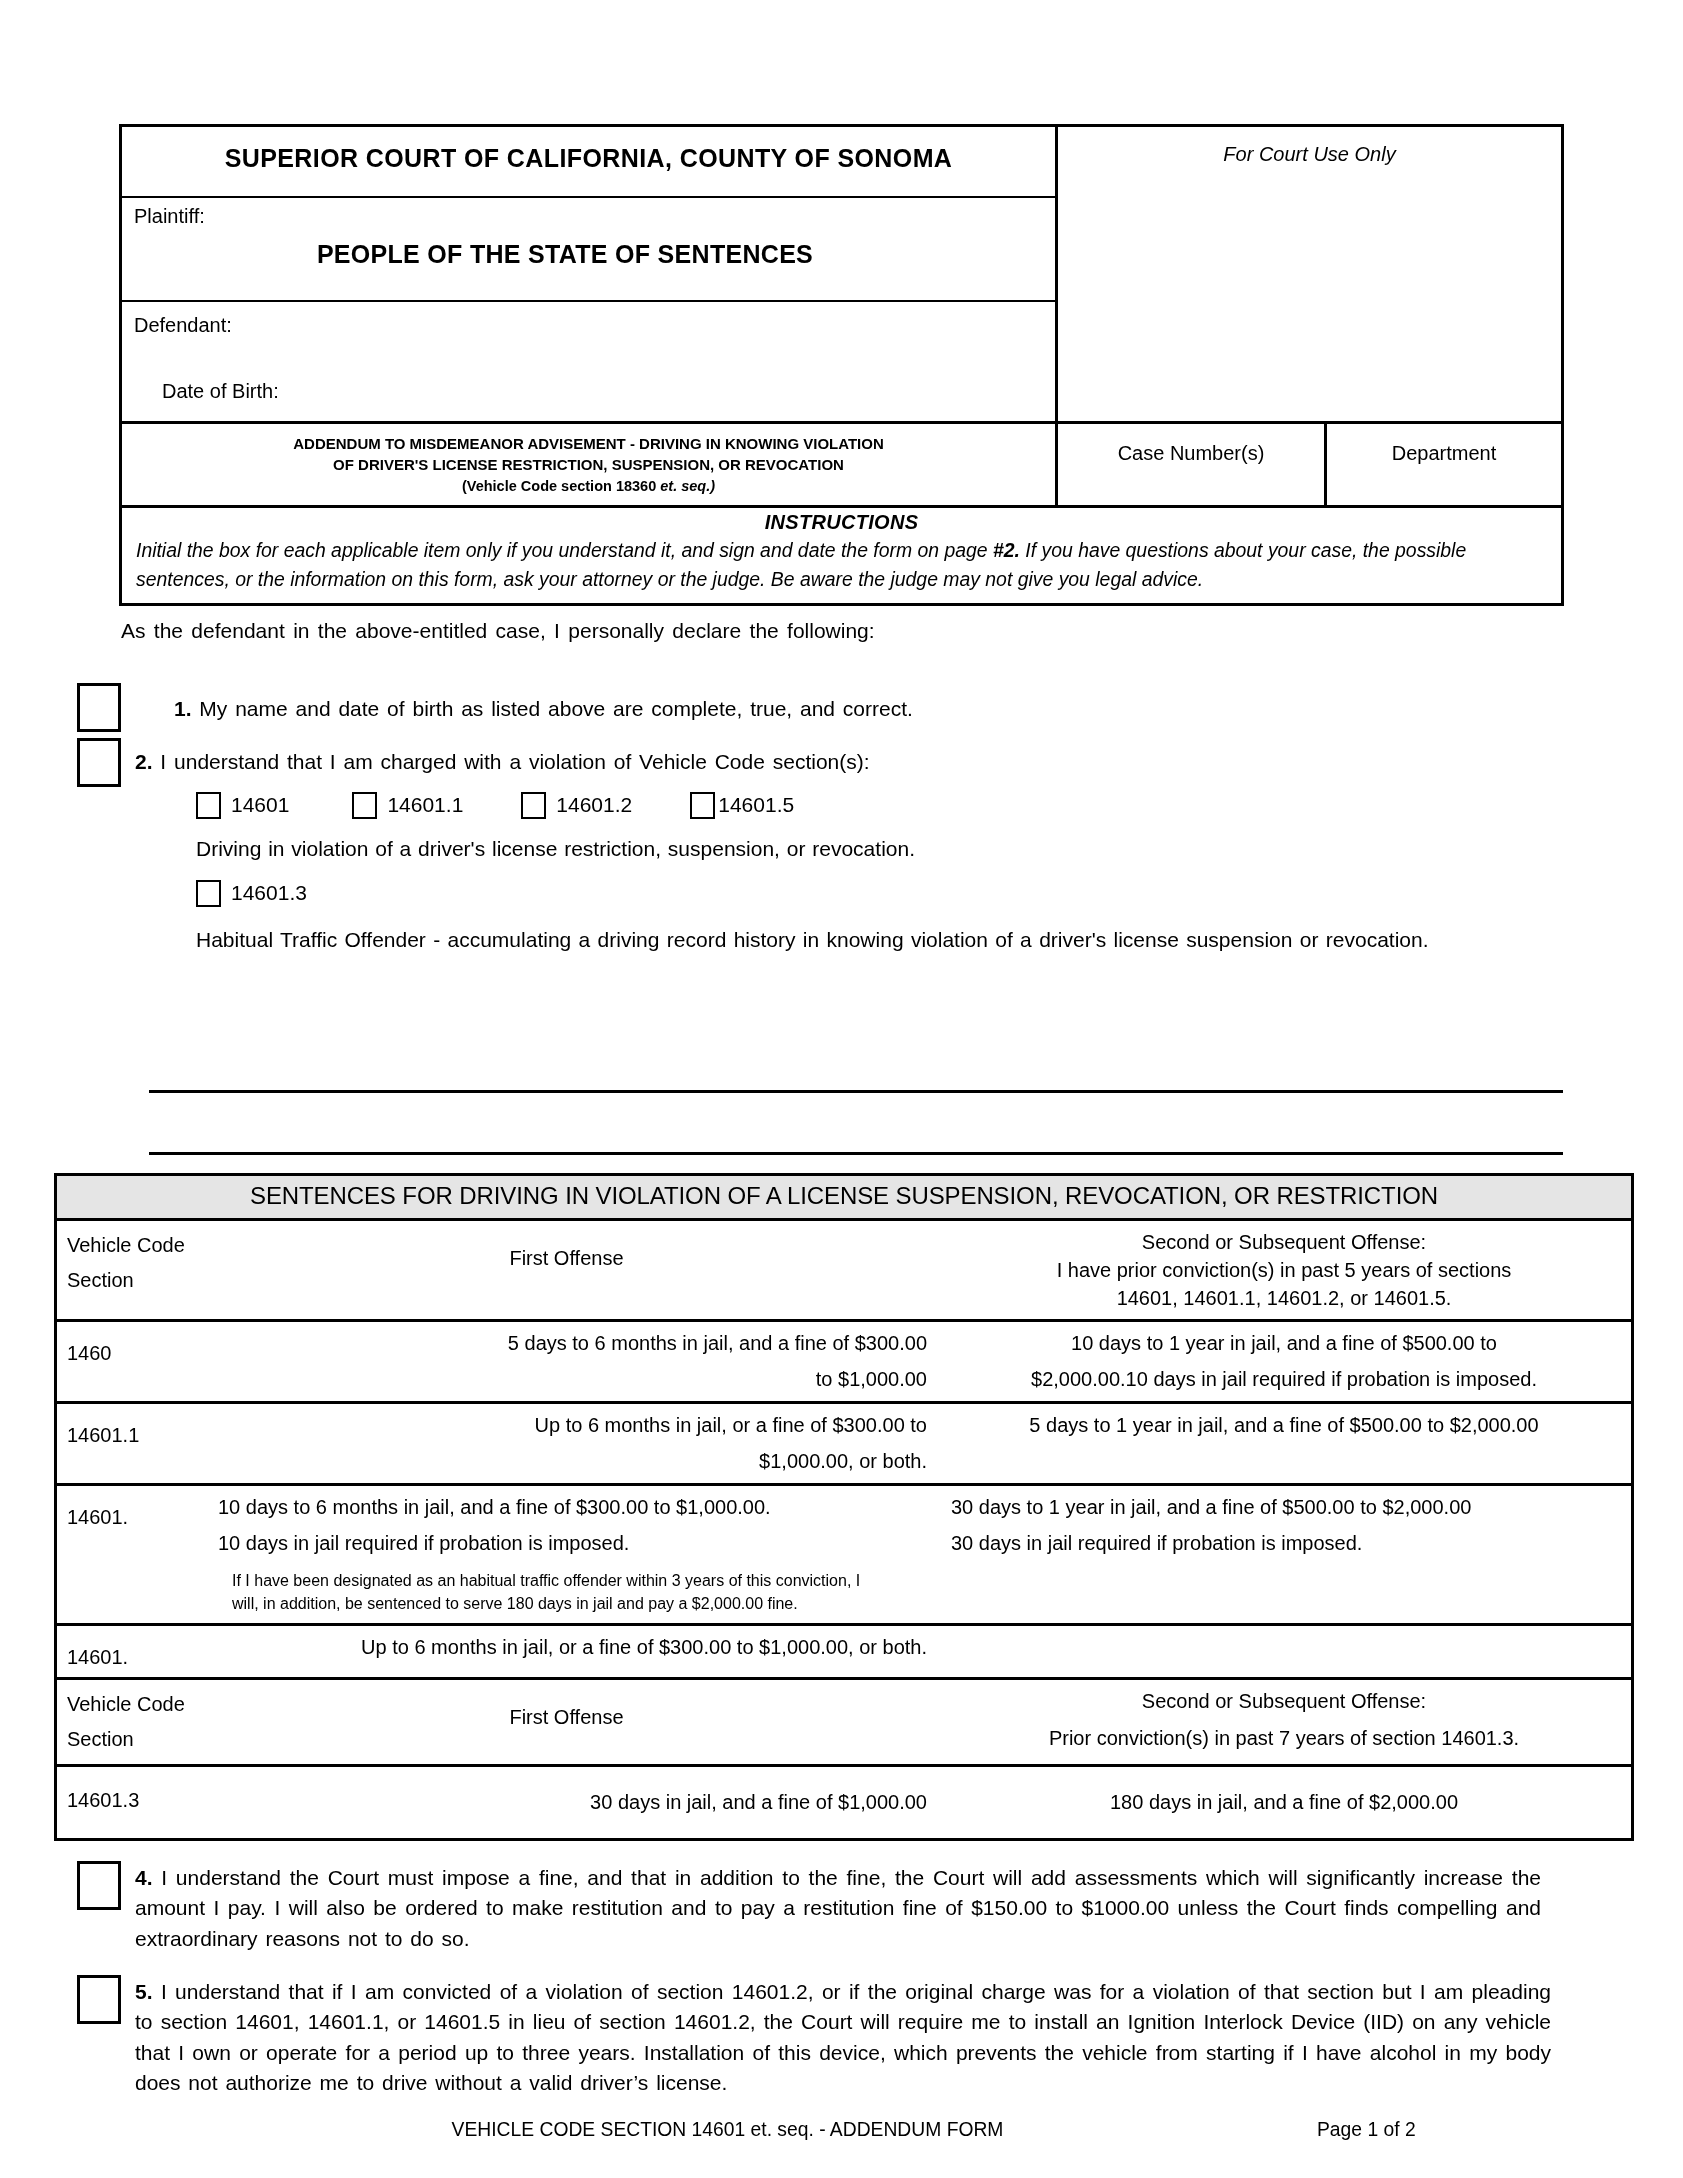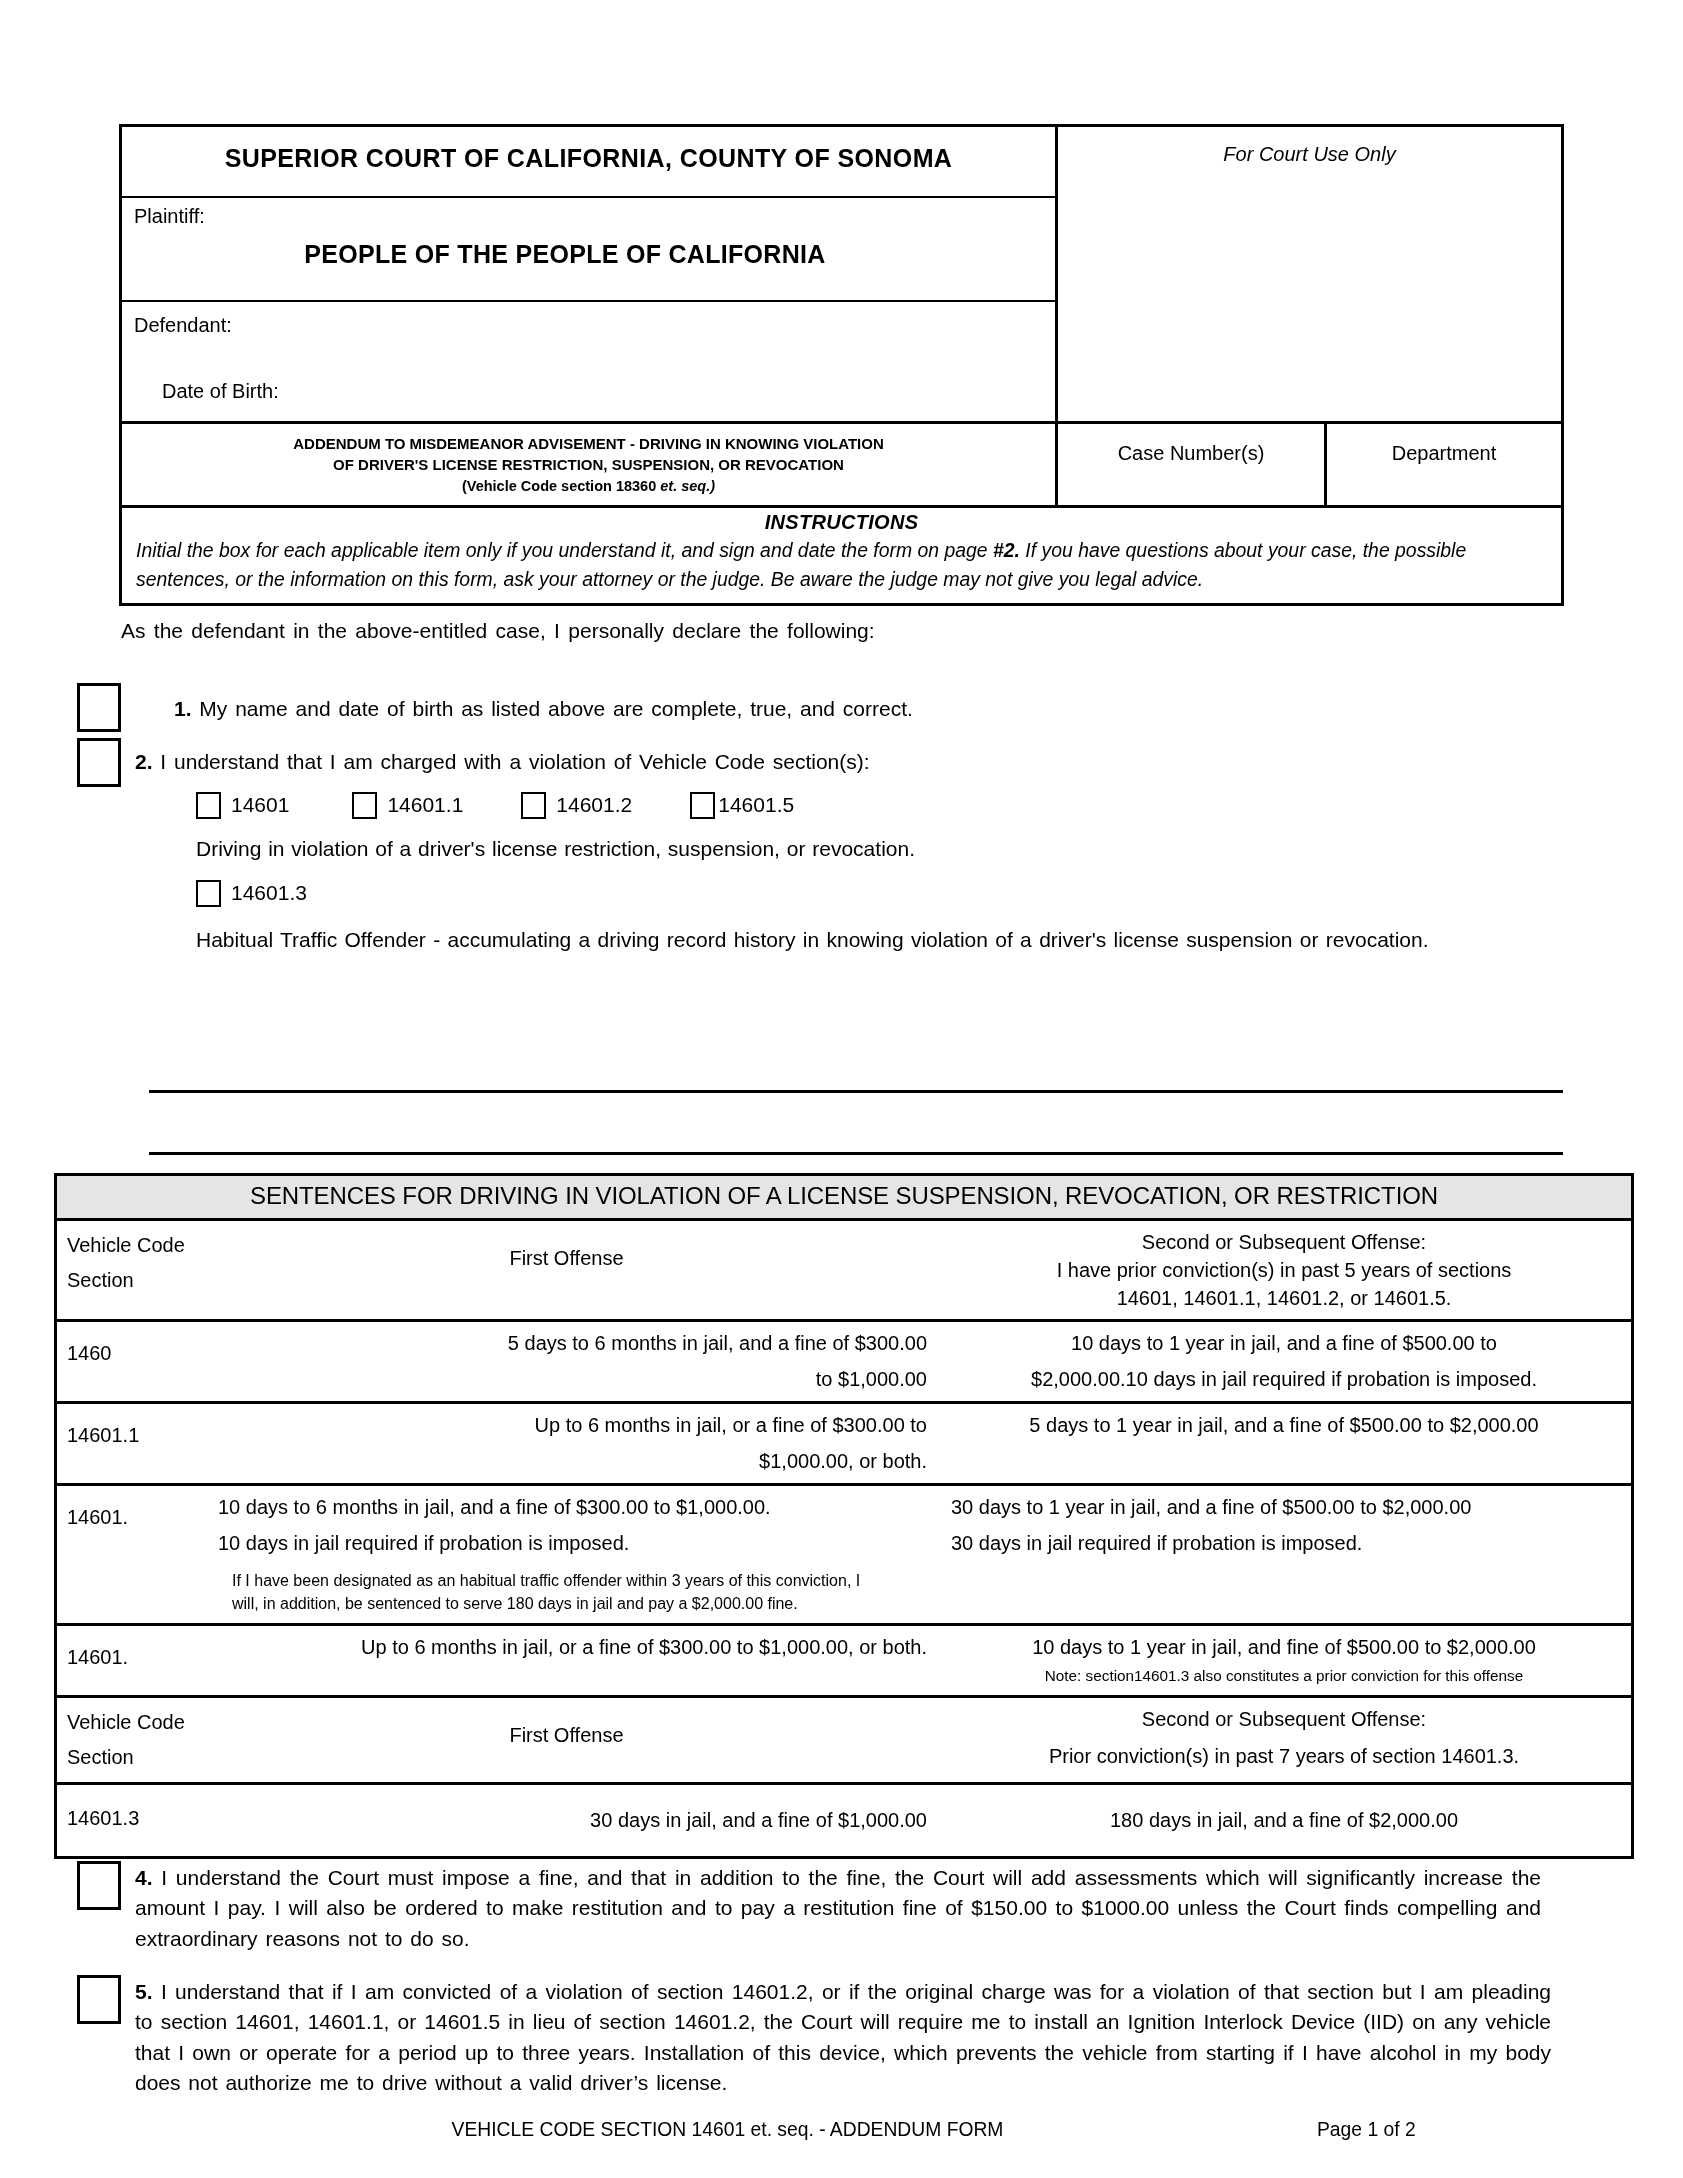--- a/index.html
+++ b/index.html
@@ -376,21 +376,21 @@
 <body>
 
 <div class="page">
 
   <div class="caption">
     <div class="cap-row">
       <div class="cap-left">
         <div class="court-title">SUPERIOR COURT OF CALIFORNIA, COUNTY OF SONOMA</div>
         <div class="plaintiff-cell">
           <div class="plaintiff-label">Plaintiff:</div>
-          <div class="people-line">PEOPLE OF THE PEOPLE OF CALIFORNIA</div>
+          <div class="people-line">PEOPLE OF THE STATE OF SENTENCES</div>
         </div>
         <div class="defendant-cell">
           <div class="defendant-label">Defendant:</div>
           <div class="dob-label">Date of Birth:</div>
         </div>
       </div>
       <div class="cap-right">
         <div class="court-use-cell">
           <span class="court-use-text">For Court Use Only</span>
         </div>
@@ -515,24 +515,20 @@
         <div>30 days to 1 year in jail, and a fine of $500.00 to $2,000.00</div>
         <div class="cell-line2">30 days in jail required if probation is imposed.</div>
       </div>
     </div>
 
     <div class="st-row thick">
       <div class="c-sec">14601.</div>
       <div class="c-first">
         <div>Up to 6 months in jail, or a fine of $300.00 to $1,000.00, or both.</div>
       </div>
-      <div class="c-second">
-        <div>10 days to 1 year in jail, and fine of $500.00 to $2,000.00</div>
-        <div class="note-small">Note: section14601.3 also constitutes a prior conviction for this offense</div>
-      </div>
     </div>
 
     <div class="st-row thick">
       <div class="hdr-sec">
         <div>Vehicle Code</div>
         <div>Section</div>
       </div>
       <div class="hdr-first">First Offense</div>
       <div class="hdr-second">
         <div>Second or Subsequent  Offense:</div>

